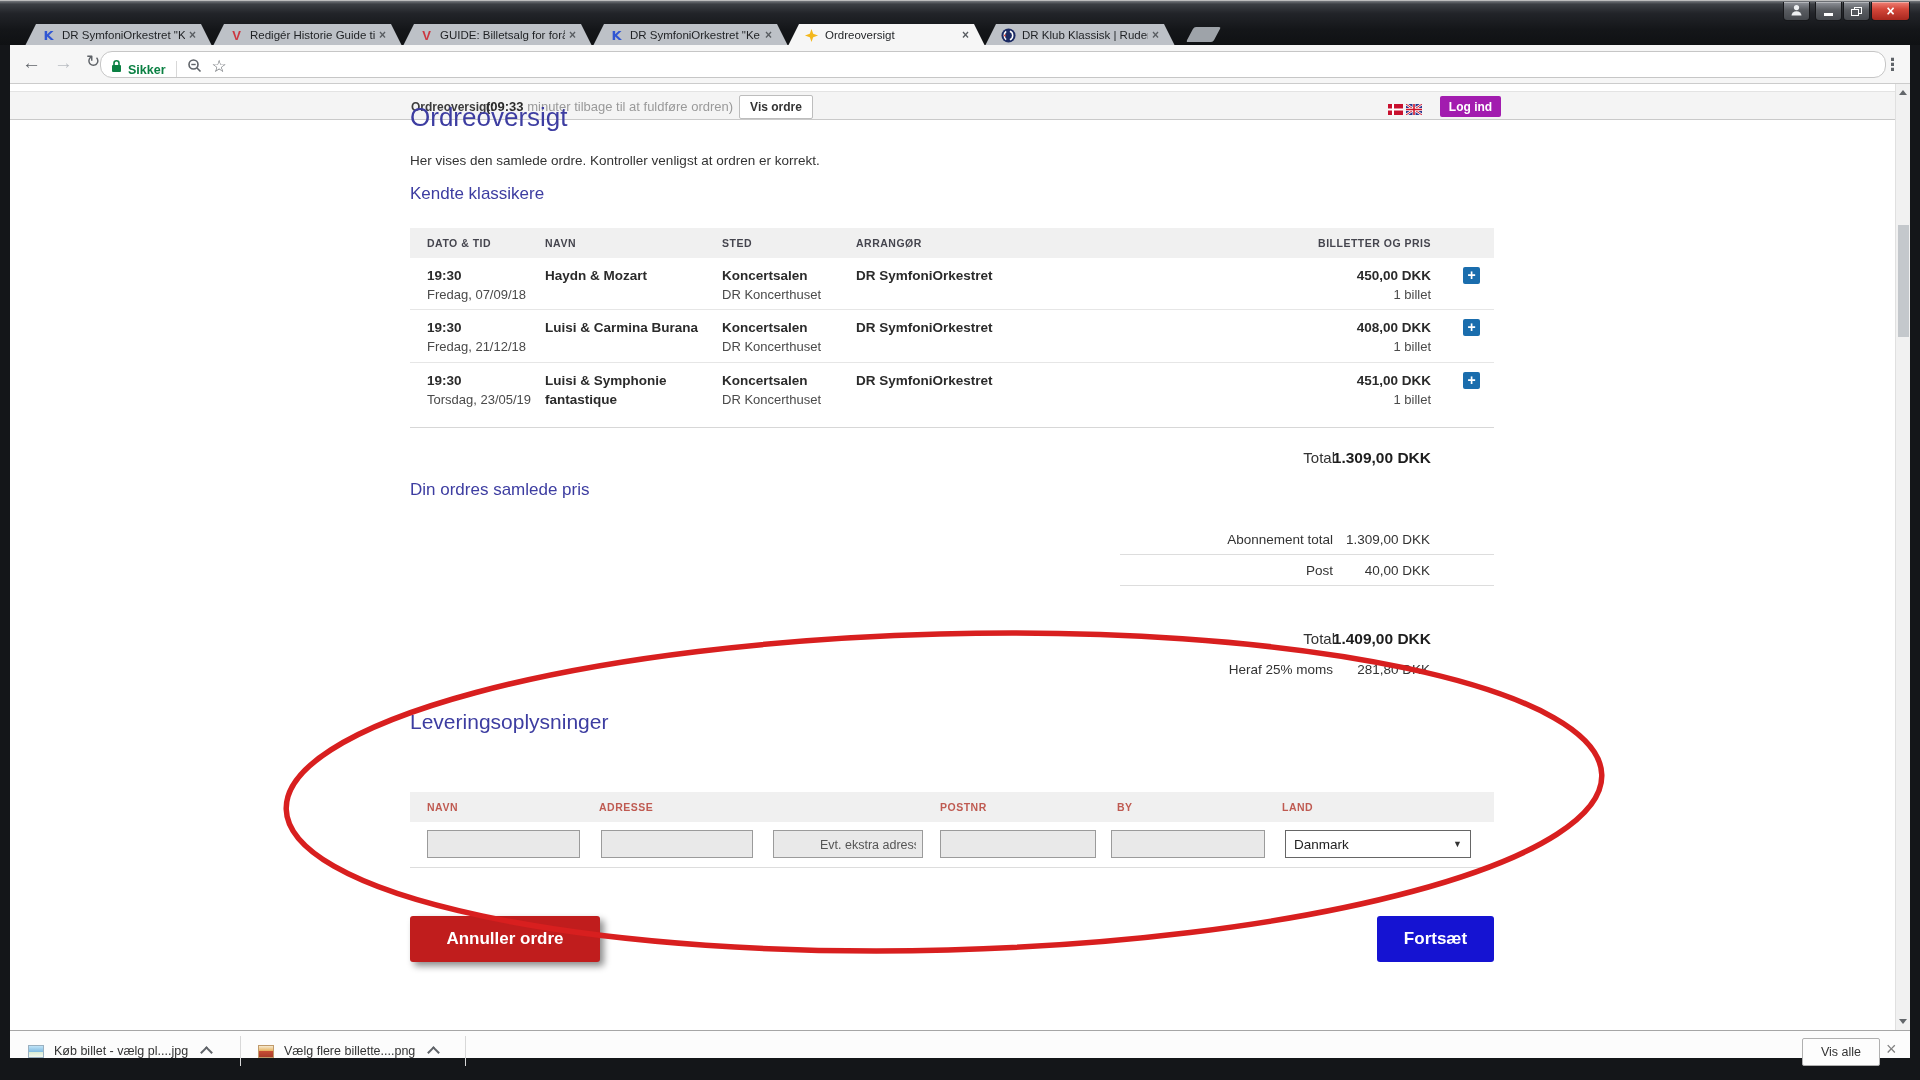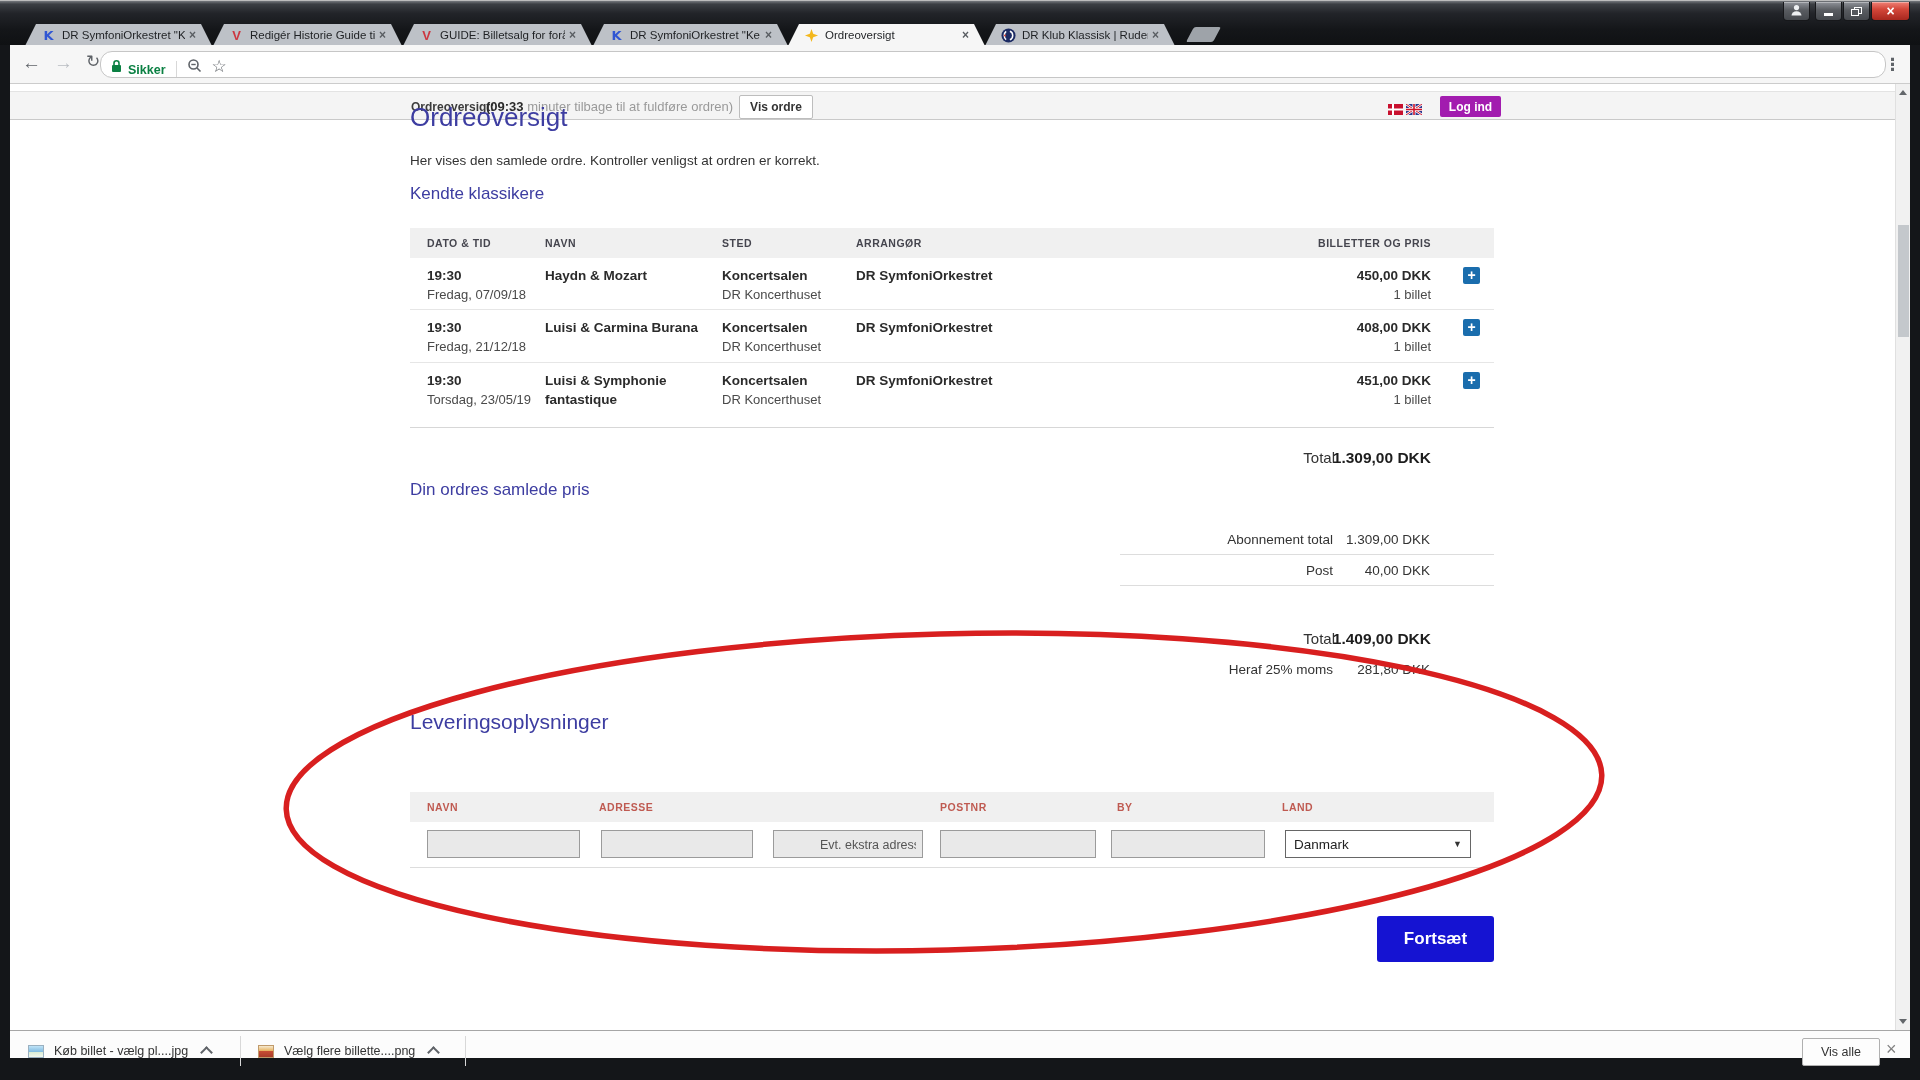--- a/index.html
+++ b/index.html
@@ -382,20 +382,21 @@
     <input class="fin" style="left: 591px; width: 152px;">
     <input class="fin" style="left: 763px; width: 150px; padding-left: 46px;" placeholder="Evt. ekstra adresse">
     <input class="fin" style="left: 930px; width: 156px;">
     <input class="fin" style="left: 1101px; width: 154px;">
     <div class="sel-box">
       <span>Danmark</span>
       <span class="sel-arrow">▼</span>
     </div>
     <div class="form-bottom"></div>
 
+    <div class="btn-cancel">Annuller ordre</div>
     <div class="btn-continue">Fortsæt</div>
   </div>
 
   <div class="scrollbar">
     <div class="sb-up"></div>
     <div class="sb-thumb"></div>
     <div class="sb-down"></div>
   </div>
 
   <svg class="annotation" width="1920" height="1080">

